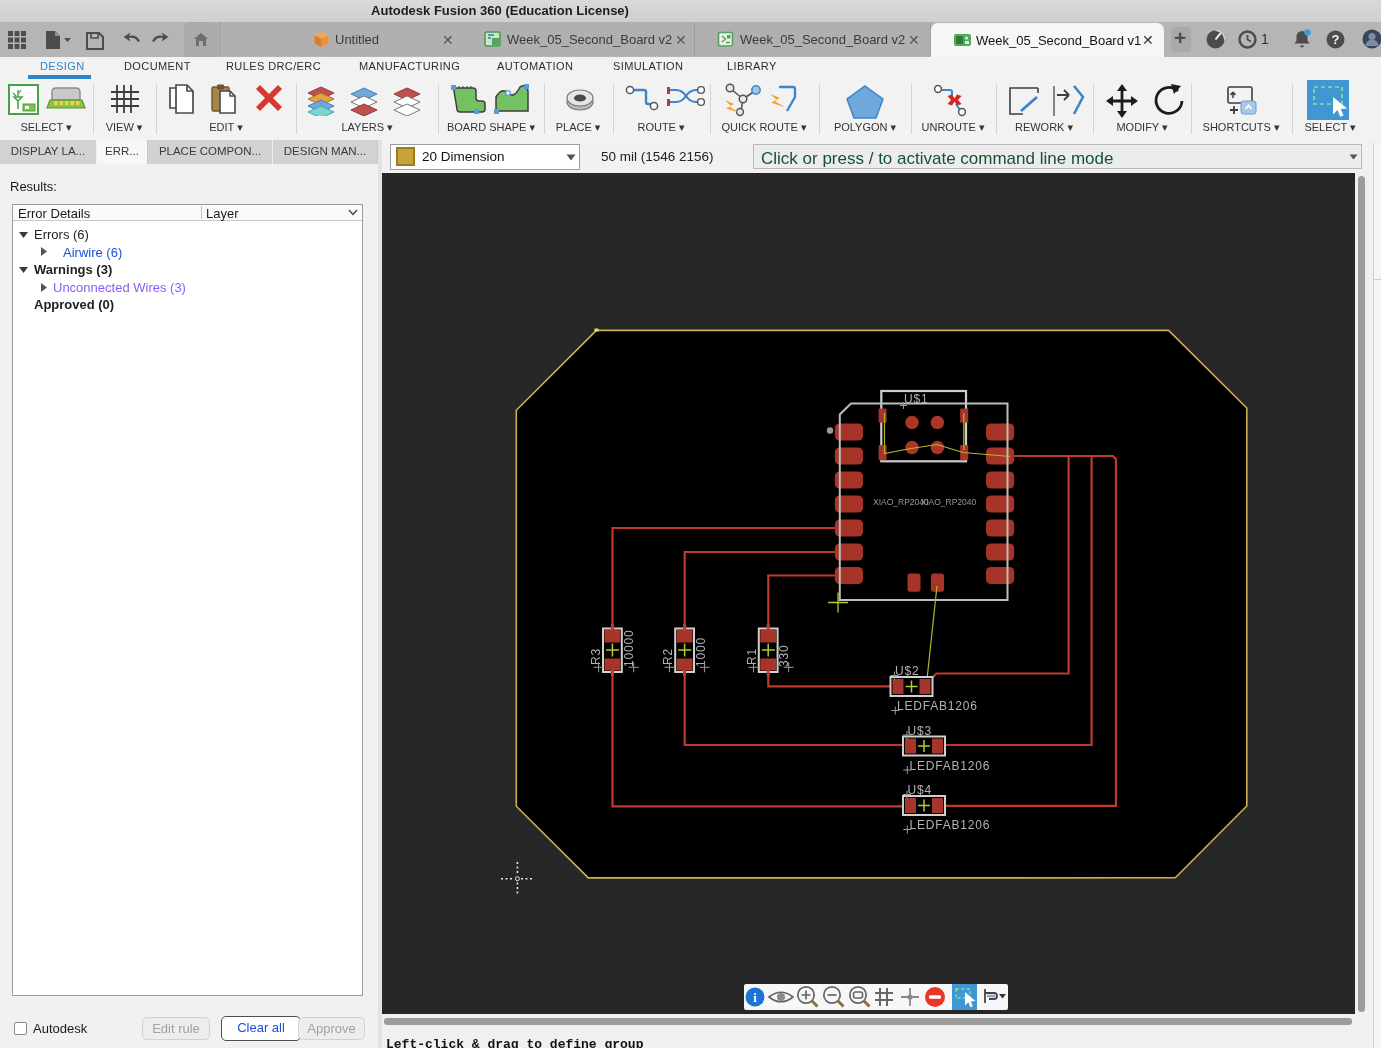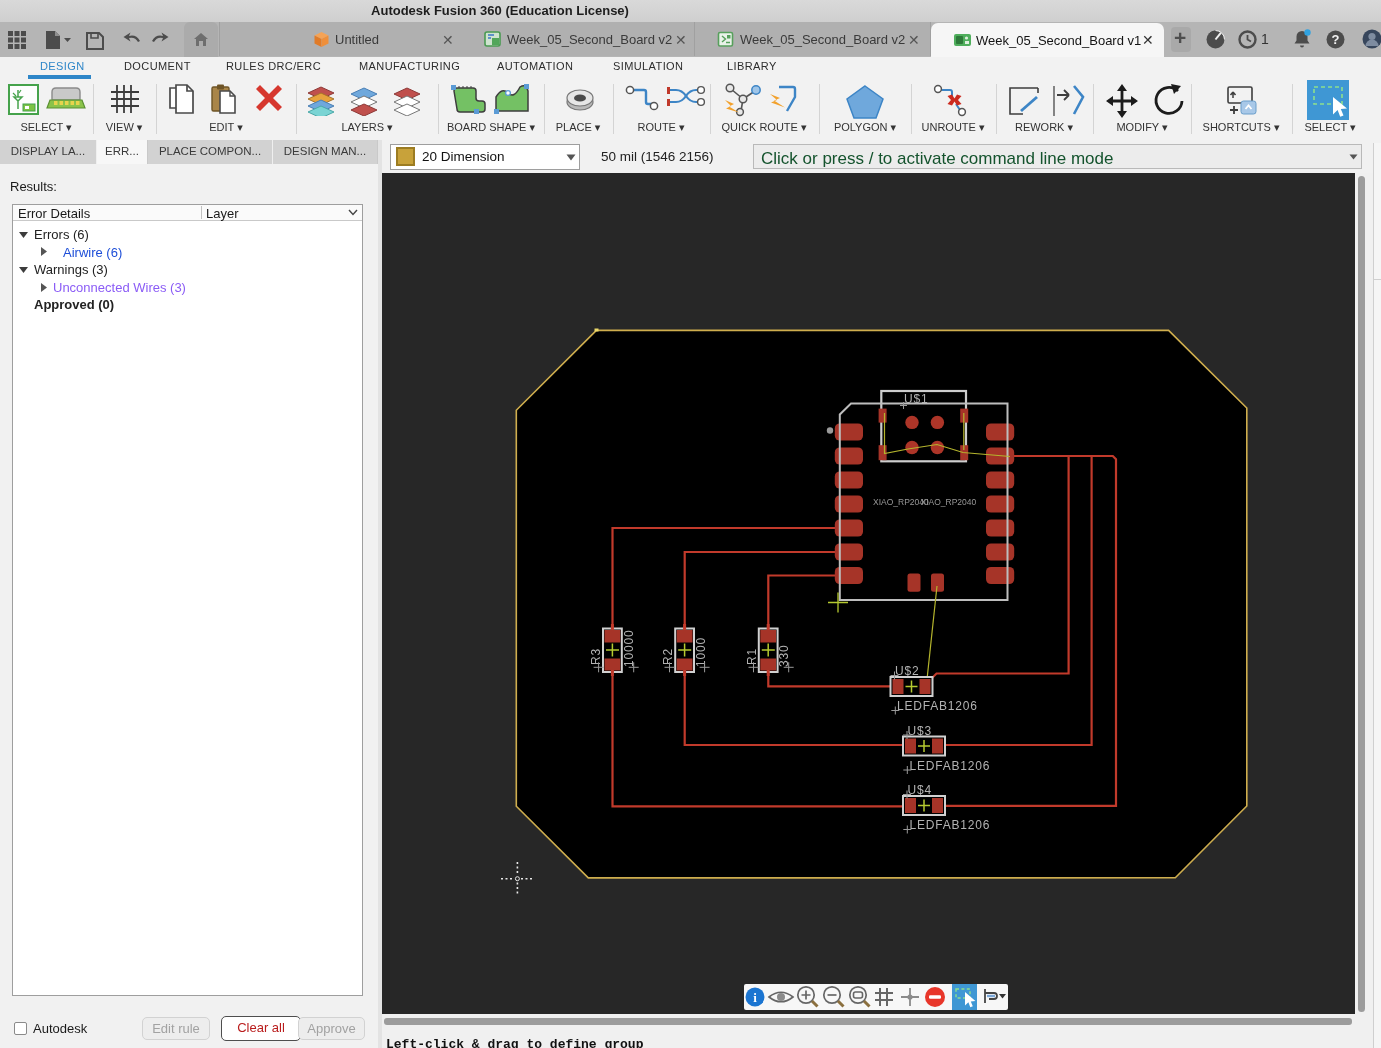--- a/index.html
+++ b/index.html
@@ -324,31 +324,31 @@
     <path d="M1 2 h9 l-4.5 6 z" fill="#3c3c3c"></path>
   </svg>
 <div class="a nw" style="left:34px;top:227px;font-size:13px;font-weight:normal;color:#222">Errors (6)</div>
 <svg class="a" style="left:39px;top:246px" width="9" height="11" viewBox="0 0 9 11">
     <path d="M2 1 l6 4.5 l-6 4.5 z" fill="#555"></path>
   </svg>
 <div class="a nw" style="left:63px;top:244.5px;font-size:13px;color:#1d4ed8">Airwire (6)</div>
 <svg class="a" style="left:18px;top:265px" width="12" height="10" viewBox="0 0 12 10">
     <path d="M1 2 h9 l-4.5 6 z" fill="#3c3c3c"></path>
   </svg>
-<div class="a nw" style="left:34px;top:262px;font-size:13px;font-weight:normal;color:#222">Warnings (3)</div>
+<div class="a nw" style="left:34px;top:262px;font-size:13px;font-weight:bold;color:#222">Warnings (3)</div>
 <svg class="a" style="left:39px;top:282px" width="9" height="11" viewBox="0 0 9 11">
     <path d="M2 1 l6 4.5 l-6 4.5 z" fill="#555"></path>
   </svg>
 <div class="a nw" style="left:53px;top:279.5px;font-size:13px;color:#8b5cf6">Unconnected Wires (3)</div>
 <div class="a nw" style="left:34px;top:297px;font-size:13px;font-weight:bold;color:#222">Approved (0)</div>
 
 <div class="a" style="left:14px;top:1022px;width:13px;height:13px;background:#fff;border:1.5px solid #8a8a8a;border-radius:2px;box-sizing:border-box"></div>
 <div class="a nw" style="left:33px;top:1021px;font-size:13px;color:#1a1a1a">Autodesk</div>
 <div class="a nw" style="left:142px;top:1017px;width:68px;height:23px;background:#ededed;border:1px solid #d2d2d2;border-radius:5px;box-sizing:border-box;text-align:center;line-height:21px;font-size:13px;color:#a2a2a2">Edit rule</div>
-<div class="a nw" style="left:221px;top:1016px;width:80px;height:25px;background:#fff;border:1.5px solid #4e4e4e;border-radius:5px;box-sizing:border-box;text-align:center;line-height:22px;font-size:13px;color:#b91c1c">Clear all</div>
+<div class="a nw" style="left:221px;top:1016px;width:80px;height:25px;background:#fff;border:1.5px solid #4e4e4e;border-radius:5px;box-sizing:border-box;text-align:center;line-height:22px;font-size:13px;color:#1d4ed8">Clear all</div>
 <div class="a nw" style="left:298px;top:1017px;width:67px;height:23px;background:#ededed;border:1px solid #d2d2d2;border-radius:5px;box-sizing:border-box;text-align:center;line-height:21px;font-size:13px;color:#a2a2a2">Approve</div>
 
 <div class="a" style="left:382px;top:140px;width:999px;height:33px;background:#f1f1f1"></div>
 <div class="a" style="left:390px;top:144px;width:190px;height:26px;background:#fff;border:1px solid #9e9e9e;box-sizing:border-box"></div>
 <div class="a" style="left:396px;top:147px;width:19px;height:19px;background:#c8a23a;border:2px solid #9c7c22;box-sizing:border-box"></div>
 <div class="a nw" style="left:422px;top:149px;font-size:13.5px;color:#111">20 Dimension</div>
 <svg class="a" style="left:566px;top:154px" width="10" height="7" viewBox="0 0 10 7">
     <path d="M0.5 0.5 h9 l-4.5 6 z" fill="#555"></path>
   </svg>
 <div class="a nw" style="left:601px;top:149px;font-size:13.5px;color:#222">50 mil (1546 2156)</div>

